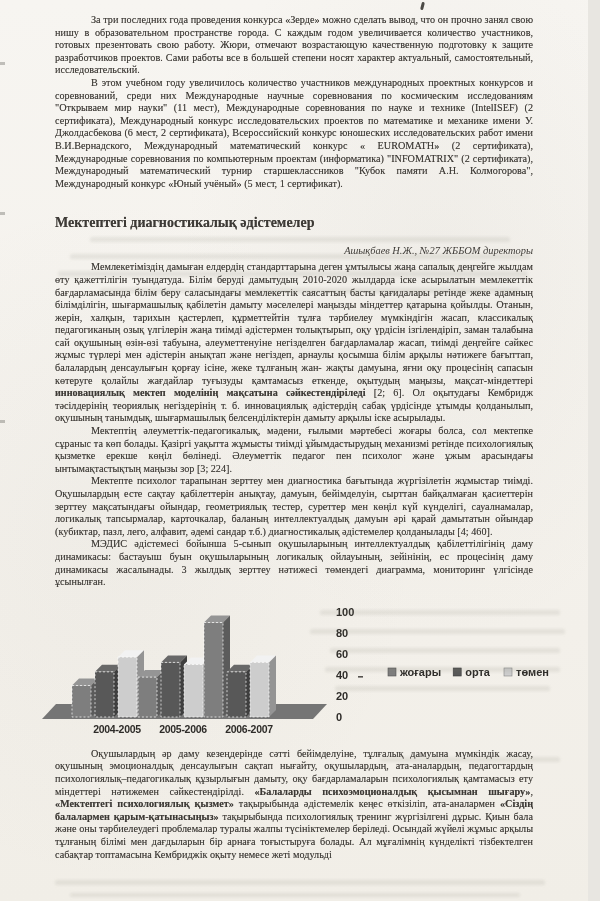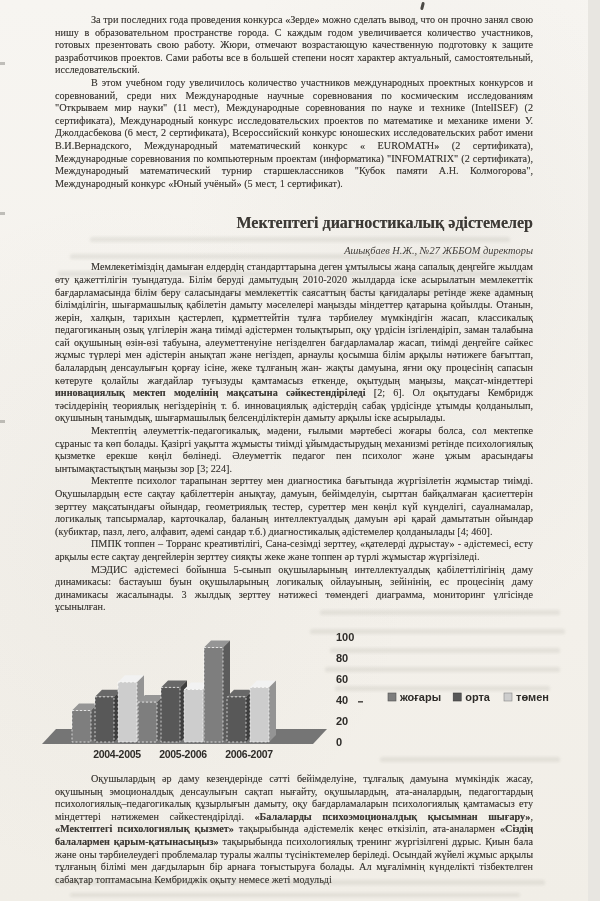--- a/index.html
+++ b/index.html
@@ -9,21 +9,21 @@
     background:
       radial-gradient(ellipse at 75% 30%, rgba(165,162,150,0.08), transparent 42%),
       radial-gradient(ellipse at 20% 60%, rgba(160,158,148,0.06), transparent 45%),
       linear-gradient(#f7f5f1, #f3f0ea 70%, #f1eee7);
     font-family:"Liberation Serif", serif;
     color:#3d3a36;
     font-size:10.2px;line-height:12.6px;
   }
   .para{margin:0;text-align:justify;text-indent:36px;text-shadow:0 0 0.5px rgba(70,66,60,0.55);}
   .seg-bold{font-weight:bold;}
-  .heading{margin:26px 0 0 0;text-align:right;font-weight:bold;font-size:16px;line-height:13px;text-shadow:0 0 0.5px rgba(60,56,50,0.6);}
+  .heading{margin:26px 0 0 0;text-align:left;font-weight:bold;font-size:14px;line-height:13px;text-shadow:0 0 0.5px rgba(60,56,50,0.6);}
   .byline{margin:15px 0 0 0;text-align:right;font-style:italic;font-size:10.4px;line-height:13px;}
   .p4{margin-top:4px;}
   .p9{margin-top:4px;}
   figure.chart{margin:18px 0 0 -15px;padding:0;}
   #chart-svg{display:block;}
   #chart-svg text{font-family:"Liberation Sans", sans-serif;font-weight:bold;fill:#2e2c29;}
   #chart-svg text.tick-label{font-size:11px;}
   #chart-svg text.cat-label{font-size:10.5px;letter-spacing:-0.3px;}
   #chart-svg text.legend-label{font-size:11px;}
   .artifact{position:absolute;pointer-events:none;}
@@ -55,21 +55,20 @@
 
   <p class="para">За три последних года проведения конкурса «Зерде» можно сделать вывод, что он прочно занял свою нишу в образовательном пространстве города.  С каждым годом увеличивается количество участников, готовых презентовать  свою работу. Жюри, отмечают возрастающую качественную подготовку к защите разработчиков проектов. Сами работы все в большей степени носят характер актуальный, самостоятельный, исследовательский.</p>
   <p class="para">В этом учебном году  увеличилось количество участников международных проектных конкурсов и соревнований, среди них Международные научные соревнования по космическим исследованиям "Открываем мир науки" (11 мест), Международные соревнования по науке и технике (IntelISEF) (2 сертификата),  Международный конкурс исследовательских проектов по математике и механике имени У. Джолдасбекова (6 мест, 2 сертификата), Всероссийский конкурс юношеских исследовательских работ имени В.И.Вернадского, Международный математический конкурс « EUROMATH» (2 сертификата), Международные соревнования по компьютерным проектам (информатика) "INFOMATRIX" (2 сертификата), Международный математический турнир старшеклассников "Кубок памяти А.Н. Колмогорова", Международный конкурс «Юный учёный» (5 мест, 1 сертификат).</p>
 
   <h3 class="heading">Мектептегі диагностикалық әдістемелер</h3>
   <p class="byline">Ашықбаев Н.Ж., №27 ЖББОМ директоры</p>
 
   <p class="para p4"><span>Мемлекетіміздің дамыған елдердің стандарттарына деген ұмтылысы жаңа сапалық деңгейге жылдам өту қажеттілігін туындатуда. Білім беруді дамытудың 2010-2020 жылдарда іске асырылатын мемлекеттік бағдарламасында білім беру саласындағы мемлекеттік саясаттың басты қағидалары ретінде жеке адамның білімділігін, шығармашылық қабілетін дамыту мәселелері  маңызды міндеттер қатарына қойылды. Отанын, жерін, халқын, тарихын қастерлеп, құрметтейтін тұлға тәрбиелеу мүмкіндігін жасап, классикалық педагогиканың озық үлгілерін жаңа тиімді  әдістермен толықтырып, оқу үрдісін ізгілендіріп, заман талабына сай оқушының өзін-өзі табуына, әлеуметтенуіне негізделген бағдарламалар жасап, тиімді деңгейге сәйкес жұмыс түрлері мен әдістерін анықтап және негіздеп, арнаулы қосымша білім арқылы нәтижеге бағыттап, балалардың денсаулығын қорғау ісіне, жеке тұлғаның жан- жақты дамуына, яғни оқу процесінің сапасын көтеруге қолайлы жағдайлар туғызуды қамтамасыз еткенде, оқытудың маңызы, мақсат-міндеттері </span><span class="seg-bold">инновациялық мектеп моделінің мақсатына сәйкестендіріледі</span><span> [2; 6]. Ол оқытудағы Кембридж тәсілдерінің теориялық негіздерінің  т. б. инновациялық әдістердің сабақ үрдісінде ұтымды қолданылып, оқушының танымдық, шығармашылық белсенділіктерін дамыту арқылы іске асырылады.</span></p>
   <p class="para">Мектептің әлеуметтік-педагогикалық, мәдени, ғылыми мәртебесі жоғары болса, сол мектепке сұраныс та көп болады. Қазіргі уақытта жұмысты тиімді ұйымдастырудың  механизмі ретінде психологиялық қызметке ерекше көңіл бөлінеді.  Әлеуметтік педагог пен психолог және ұжым арасындағы ынтымақтастықтың маңызы зор [3; 224].</p>
   <p class="para">Мектепте психолог тарапынан зерттеу мен диагностика бағытында жүргізілетін  жұмыстар тиімді. Оқушылардың есте сақтау қабілеттерін анықтау, дамуын, бейімделуін, сырттан байқалмаған қасиеттерін зерттеу мақсатындағы ойындар, геометриялық тестер, суреттер мен көңіл күй күнделігі, сауалнамалар, логикалық тапсырмалар, карточкалар, баланың интеллектуалдық дамуын әрі қарай дамытатын ойындар (кубиктар, пазл, лего, алфавит, әдемі сандар т.б.) диагностикалық әдістемелер қолданылады [4; 460].</p>
-  <p class="para">ПМПК топпен – Торранс креативтілігі, Сана-сезімді зерттеу, «қателерді дұрыстау» - әдістемесі, есту арқылы есте сақтау деңгейлерін зерттеу сияқты жеке  және топпен әр түрлі жұмыстар жүргізіледі.</p>
   <p class="para">МЭДИС әдістемесі бойынша 5-сынып оқушыларының интеллектуалдық қабілеттілігінің даму динамикасы: бастауыш буын оқушыларының логикалық ойлауының, зейінінің, ес процесінің даму динамикасы жасалынады. 3 жылдық зерттеу нәтижесі төмендегі диаграмма, мониторинг үлгісінде ұсынылған.</p>
 
   <figure class="chart">
     <svg id="chart-svg" width="520" height="137" viewBox="0 0 520 137">
         <polygon points="2,112 16,97 287,97 273,112" fill="#757575"></polygon>
         <polygon points="32,78.5 39,71.5 58,71.5 51,78.5" fill="#959595"></polygon>
         <polygon points="51,78.5 58,71.5 58,103 51,110" fill="#5b5b5b"></polygon>
         <rect x="32" y="78.5" width="19" height="31.5" fill="#7e7e7e" stroke="#ffffff" stroke-width="0.7" stroke-dasharray="2,2"></rect>
         <polygon points="55,64.85 62,57.849999999999994 81,57.849999999999994 74,64.85" fill="#686868"></polygon>
         <polygon points="74,64.85 81,57.849999999999994 81,103 74,110" fill="#3f3f3f"></polygon>

